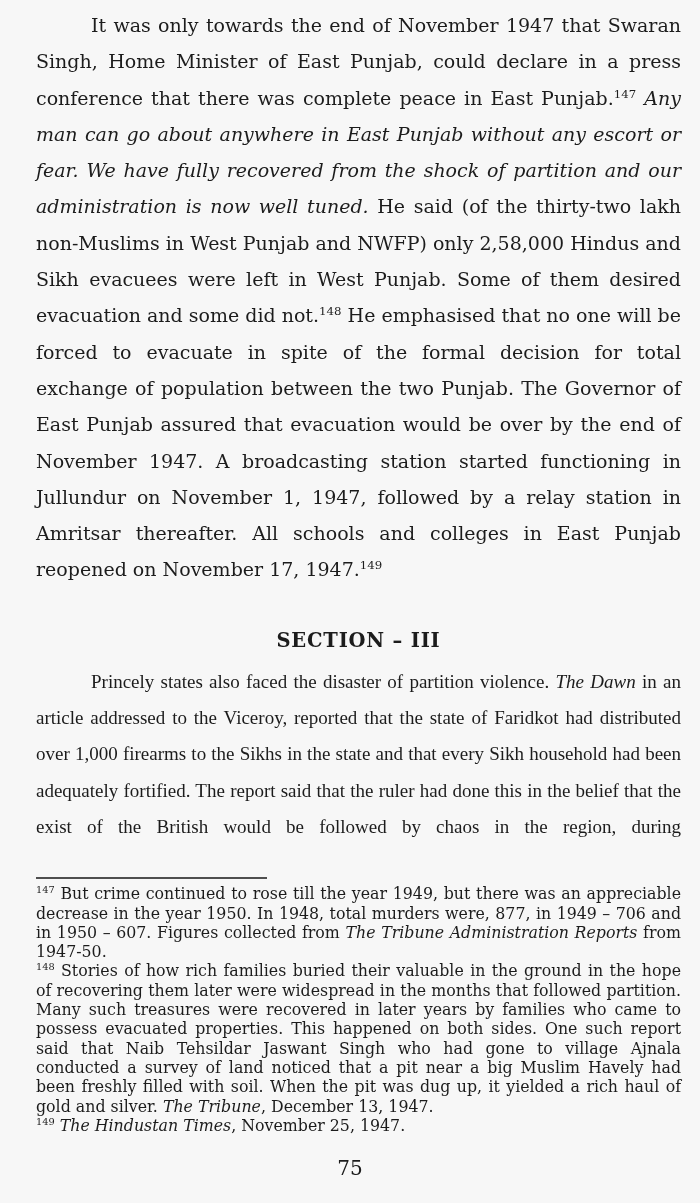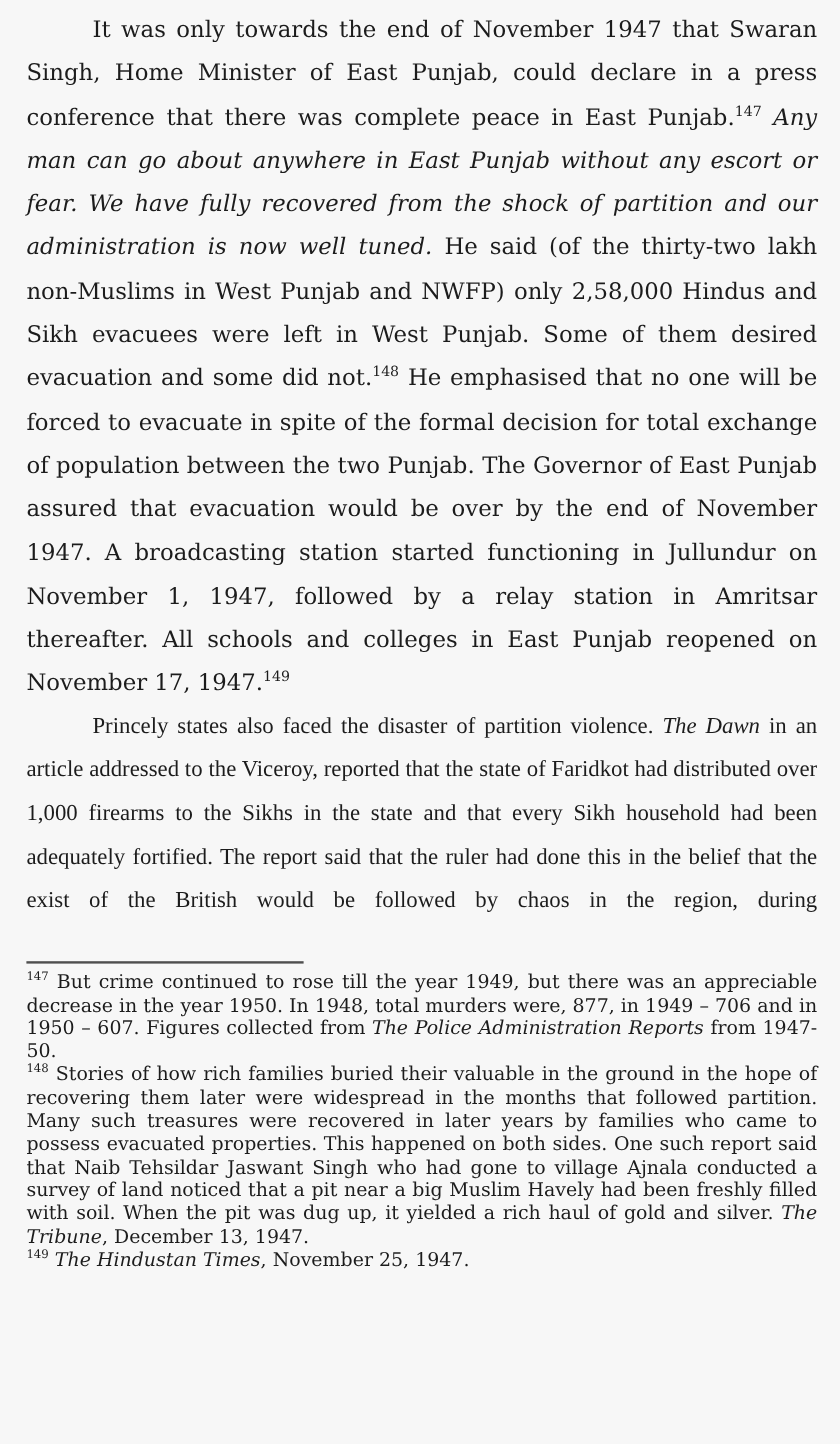--- a/index.html
+++ b/index.html
@@ -6,21 +6,21 @@
   body {
     width: 700px; height: 1203px;
     background: #f7f7f7;
     overflow: hidden;
     position: relative;
     font-family: "DejaVu Serif", "Liberation Serif", serif;
     color: #1c1c1c;
   }
   .page {
     position: absolute; inset: 0;
-    padding: 7px 19px 0 22px;
+    padding: 7px 19px 0 36px;
     box-sizing: border-box;
   }
   .body-text {
     margin: 0;
     font-size: 19px;
     line-height: 36.3px;
     text-align: justify;
     text-indent: 55px;
   }
   .body-text.continues { text-align-last: justify; font-family: Liberation Serif, serif; }
@@ -58,25 +58,27 @@
     font-size: 20px;
   }
 </style>
 </head>
 <body>
 
 <div class="page">
 
   <p class="body-text"><span>It was only towards the end of November 1947 that Swaran Singh, Home Minister of East Punjab, could declare in a press conference that there was complete peace in East Punjab.</span><sup>147</sup><span class="italic"> Any man can go about anywhere in East Punjab without any escort or fear. We have fully recovered from the shock of partition and our administration is now well tuned.</span><span> He said (of the thirty-two lakh non-Muslims in West Punjab and NWFP) only 2,58,000 Hindus and Sikh evacuees were left in West Punjab. Some of them desired evacuation and some did not.</span><sup>148</sup><span> He emphasised that no one will be forced to evacuate in spite of the formal decision for total exchange of population between the two Punjab. The Governor of East Punjab assured that evacuation would be over by the end of November 1947. A broadcasting station started functioning in Jullundur on November 1, 1947, followed by a relay station in Amritsar thereafter. All schools and colleges in East Punjab reopened on November 17, 1947.</span><sup>149</sup></p>
 
+  <h2 class="section-heading">SECTION – III</h2>
 
   <p class="body-text continues"><span>Princely states also faced the disaster of partition violence. </span><span class="italic">The Dawn</span><span> in an article addressed to the Viceroy, reported that the state of Faridkot had distributed over 1,000 firearms to the Sikhs in the state and that every Sikh household had been adequately fortified. The report said that the ruler had done this in the belief that the exist of the British would be followed by chaos in the region, during</span></p>
 
   <hr class="footnote-sep">
 
   <div class="footnotes">
-    <p class="footnote"><sup>147</sup><span> But crime continued to rose till the year 1949, but there was an appreciable decrease in the year 1950. In 1948, total murders were, 877, in 1949 – 706 and in 1950 – 607. Figures collected from </span><span class="italic">The Police Administration Reports</span><span> from 1947-50.</span></p>
+    <p class="footnote"><sup>147</sup><span> But crime continued to rose till the year 1949, but there was an appreciable decrease in the year 1950. In 1948, total murders were, 877, in 1949 – 706 and in 1950 – 607. Figures collected from </span><span class="italic">The Tribune Administration Reports</span><span> from 1947-50.</span></p>
     <p class="footnote"><sup>148</sup><span> Stories of how rich families buried their valuable in the ground in the hope of recovering them later were widespread in the months that followed partition. Many such treasures were recovered in later years by families who came to possess evacuated properties. This happened on both sides. One such report said that Naib Tehsildar Jaswant Singh who had gone to village Ajnala conducted a survey of land noticed that a pit near a big Muslim Havely had been freshly filled with soil. When the pit was dug up, it yielded a rich haul of gold and silver. </span><span class="italic">The Tribune</span><span>, December 13, 1947.</span></p>
     <p class="footnote"><sup>149</sup><span class="italic"> The Hindustan Times</span><span>, November 25, 1947.</span></p>
   </div>
 
+  <div class="page-number">75</div>
 
 </div>
 
 </body></html>

